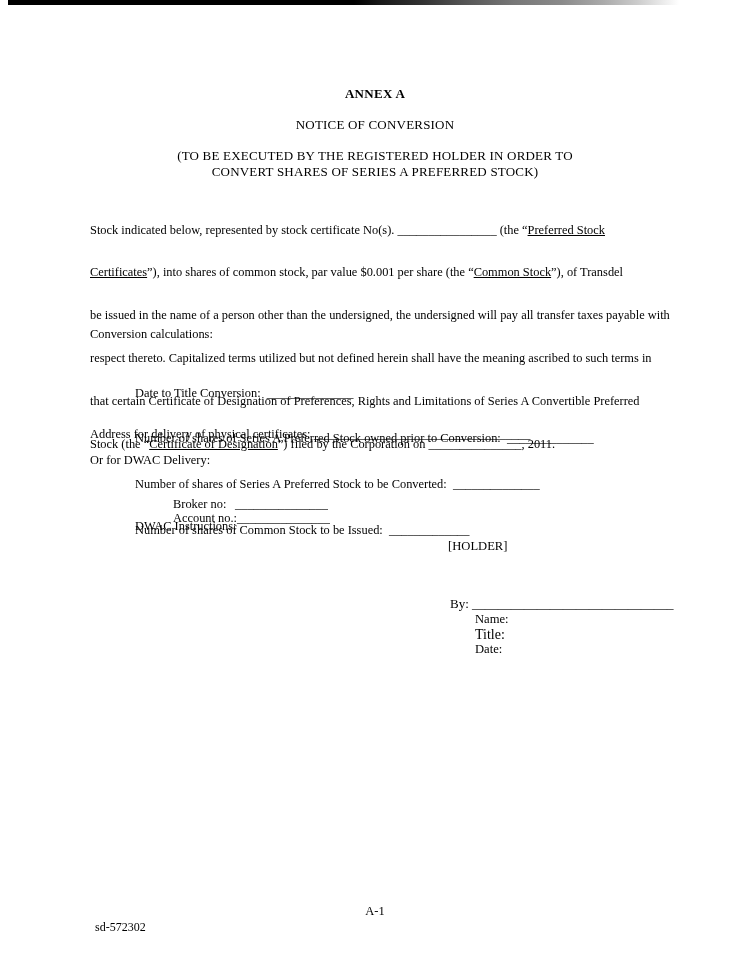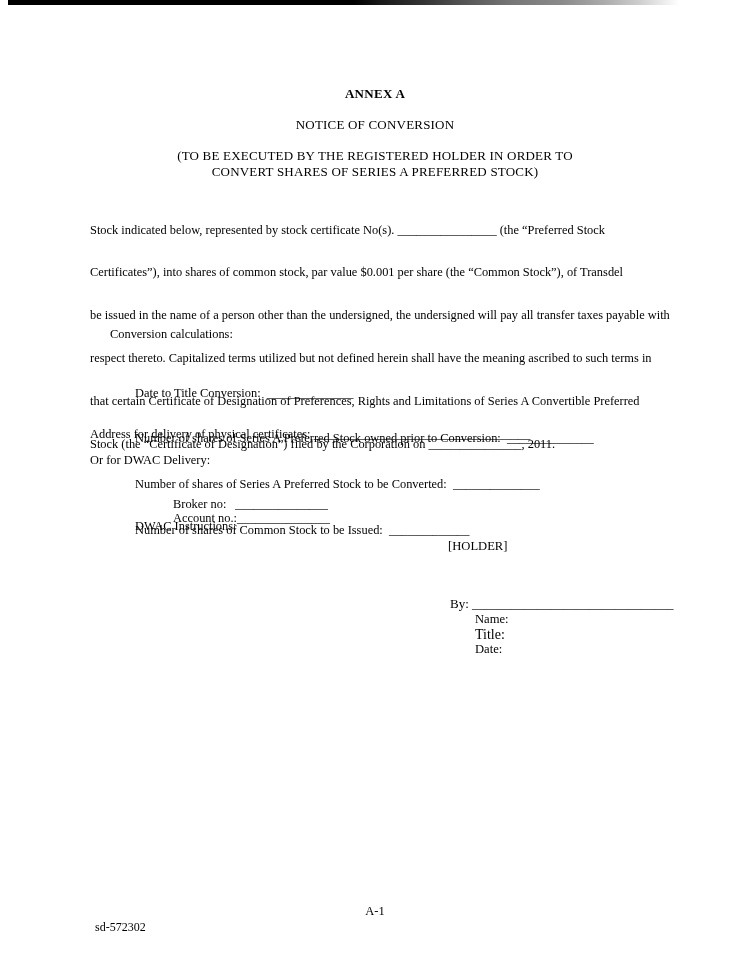--- a/index.html
+++ b/index.html
@@ -20,22 +20,22 @@
       #000 0%, #000 50%, #1a1a1a 54%, #333 60%, #555 66%,
       #777 73%, #8a8a8a 80%, #aaa 86%, #ccc 91%, rgba(255,255,255,0) 97%);
   }
   .abs { position: absolute; white-space: pre; }
   .center { left: 0; width: 750px; text-align: center; white-space: normal; }
   .annex        { top: 86px;  font-size: 13px; font-weight: bold; letter-spacing: 0.3px; }
   .doc-title    { top: 117px; font-size: 13px; letter-spacing: 0.2px; }
   .subtitle     { top: 148px; font-size: 13px; line-height: 16px; letter-spacing: 0.2px; }
   .body-par     { top: 194px; left: 90px; font-size: 12.4px; line-height: 14.3px; }
   .body-par div { white-space: pre; }
-  .u            { }
-  .calc-head    { top: 327px; left: 90px;  font-size: 12.4px; margin-left: 20px; }
+  .u            { text-decoration: underline; }
+  .calc-head    { top: 327px; left: 90px;  font-size: 12.4px; }
   .calc-items   { top: 355px; left: 135px; font-size: 12.4px; line-height: 15.3px; }
   .calc-items div { white-space: pre; }
   .addr         { top: 427px; left: 90px;  font-size: 12.4px; }
   .or-dwac      { top: 453px; left: 90px;  font-size: 12.4px; }
   .dwac-head    { top: 482px; left: 135px; font-size: 12.4px; margin-top: 37px; }
   .broker-row   { top: 497px; left: 173px; font-size: 12.4px; }
   .account-row  { top: 511px; left: 173px; font-size: 12.4px; }
   .lbl-fixed    { display: inline-block; min-width: 62px; }
   .holder       { top: 539px; left: 448px; font-size: 12.6px; }
   .by-row       { top: 596px; left: 450px; font-size: 13px; }

